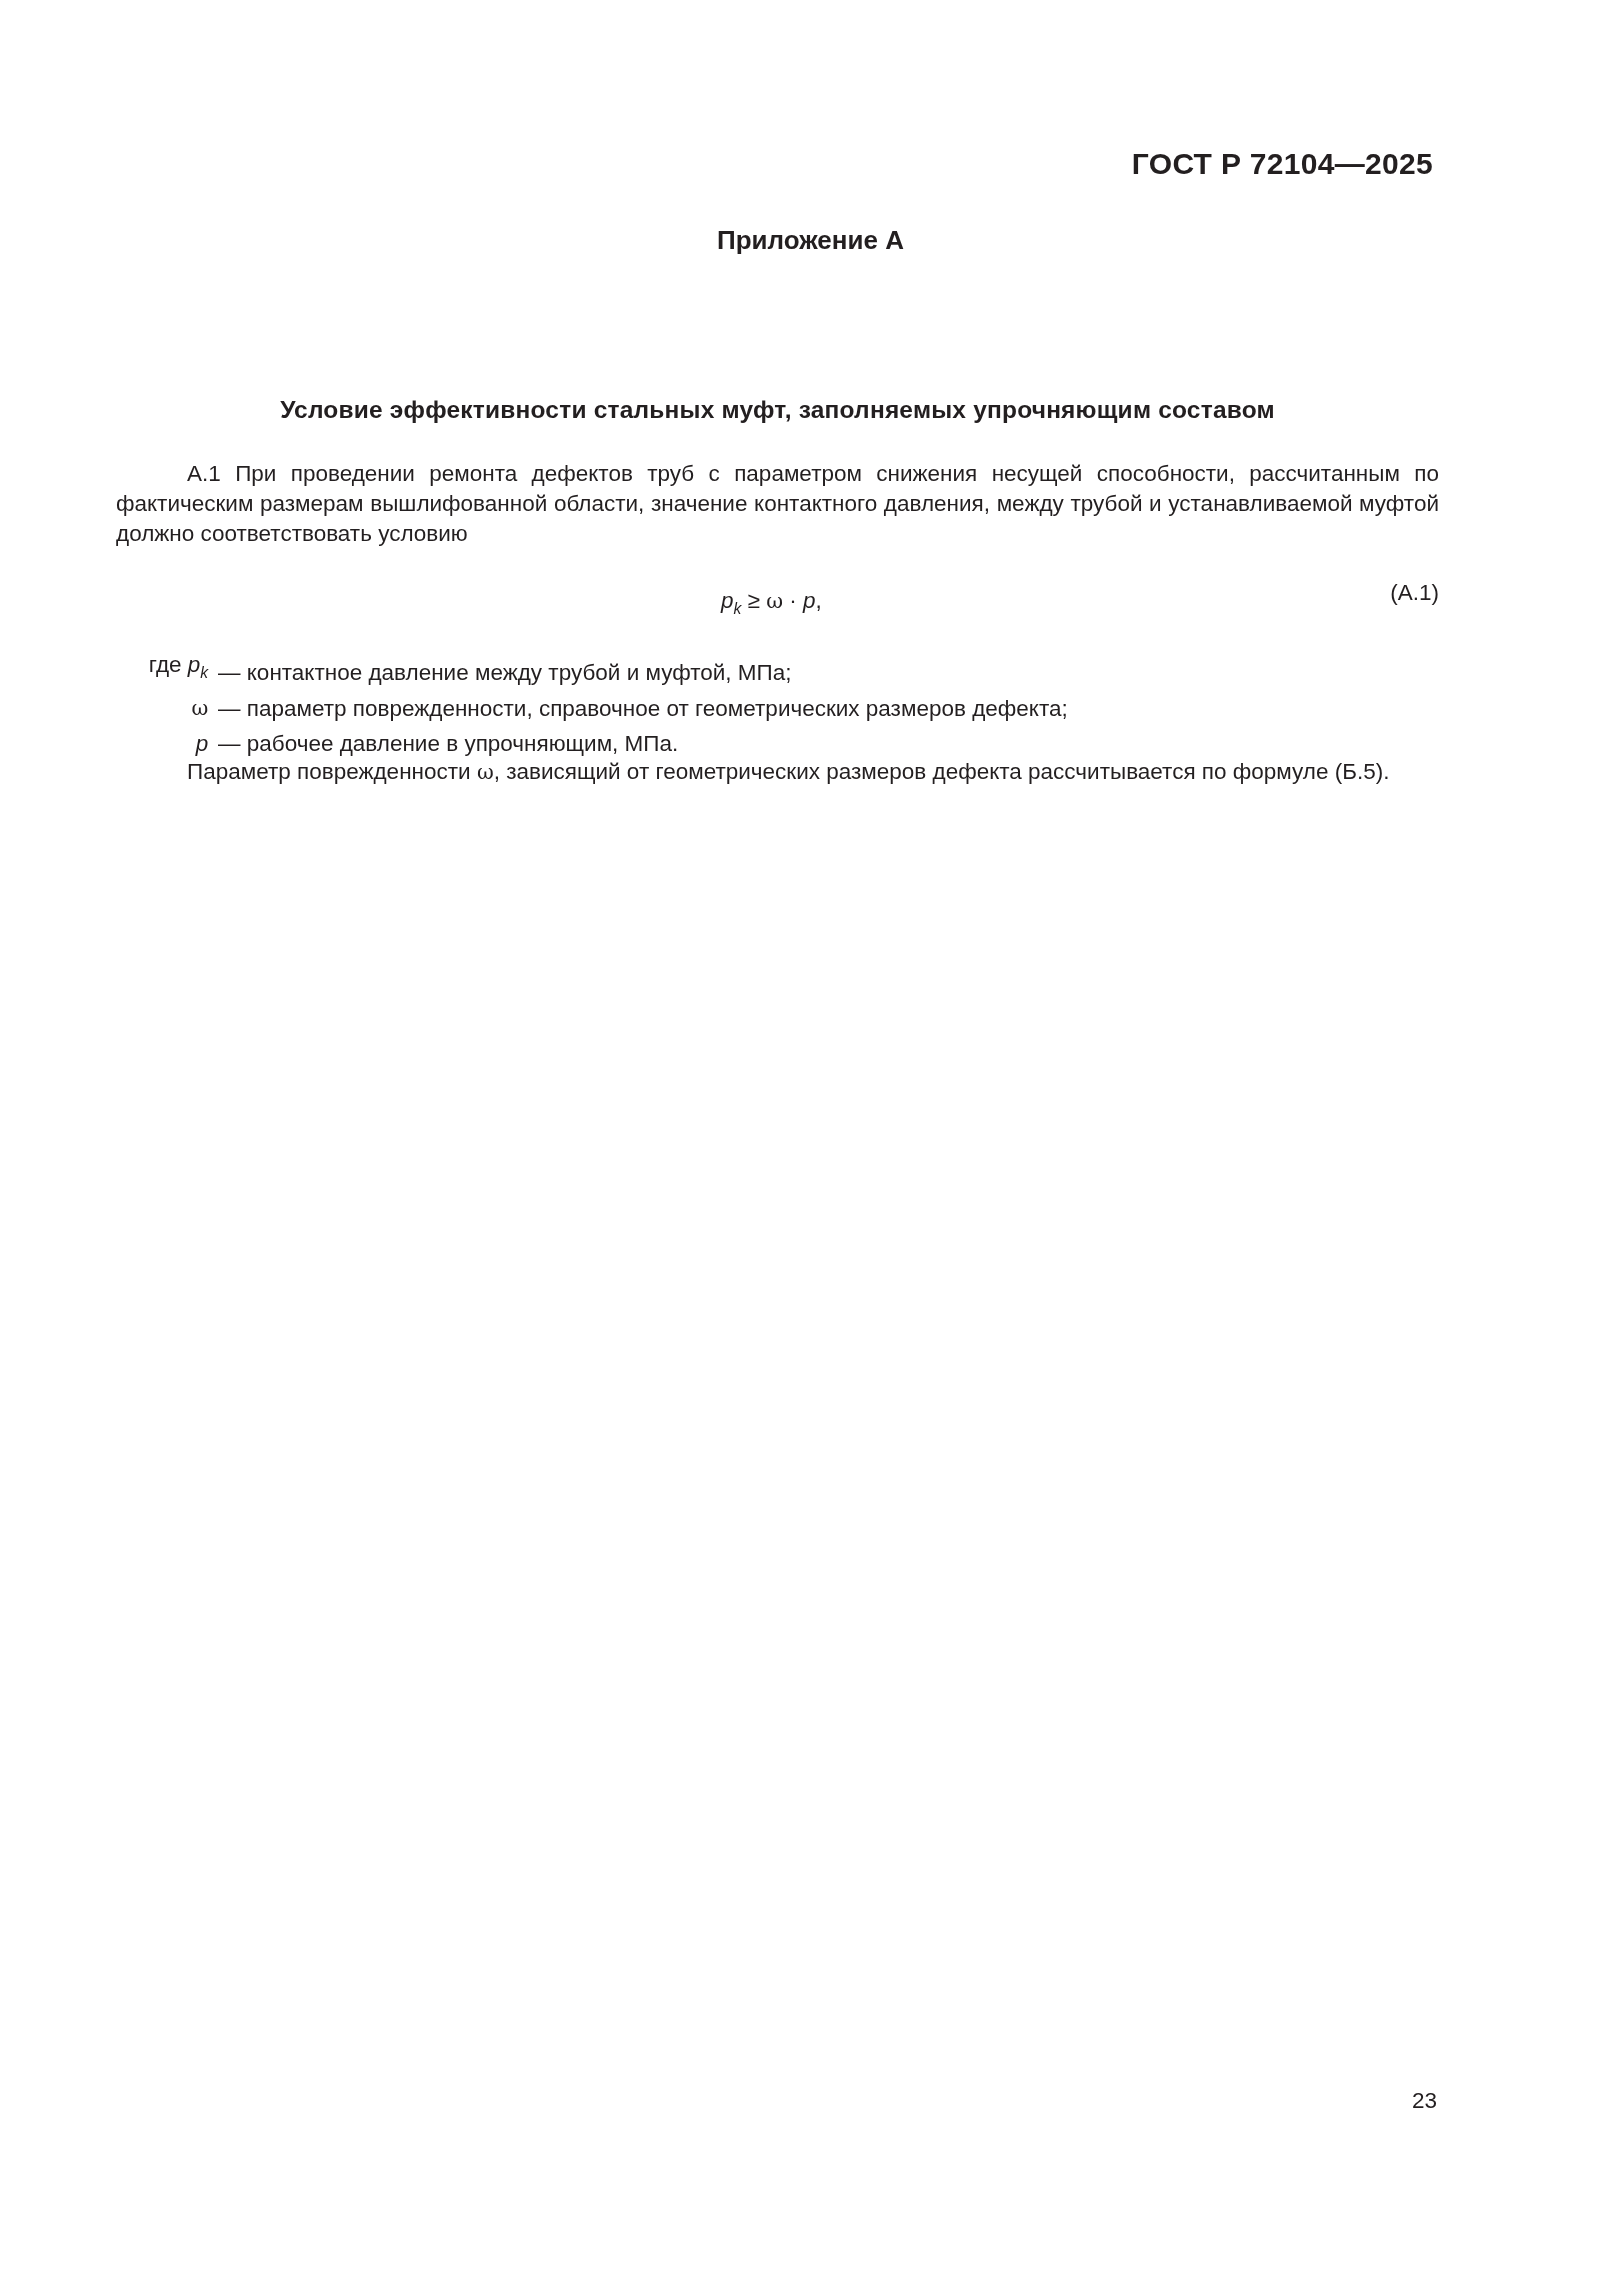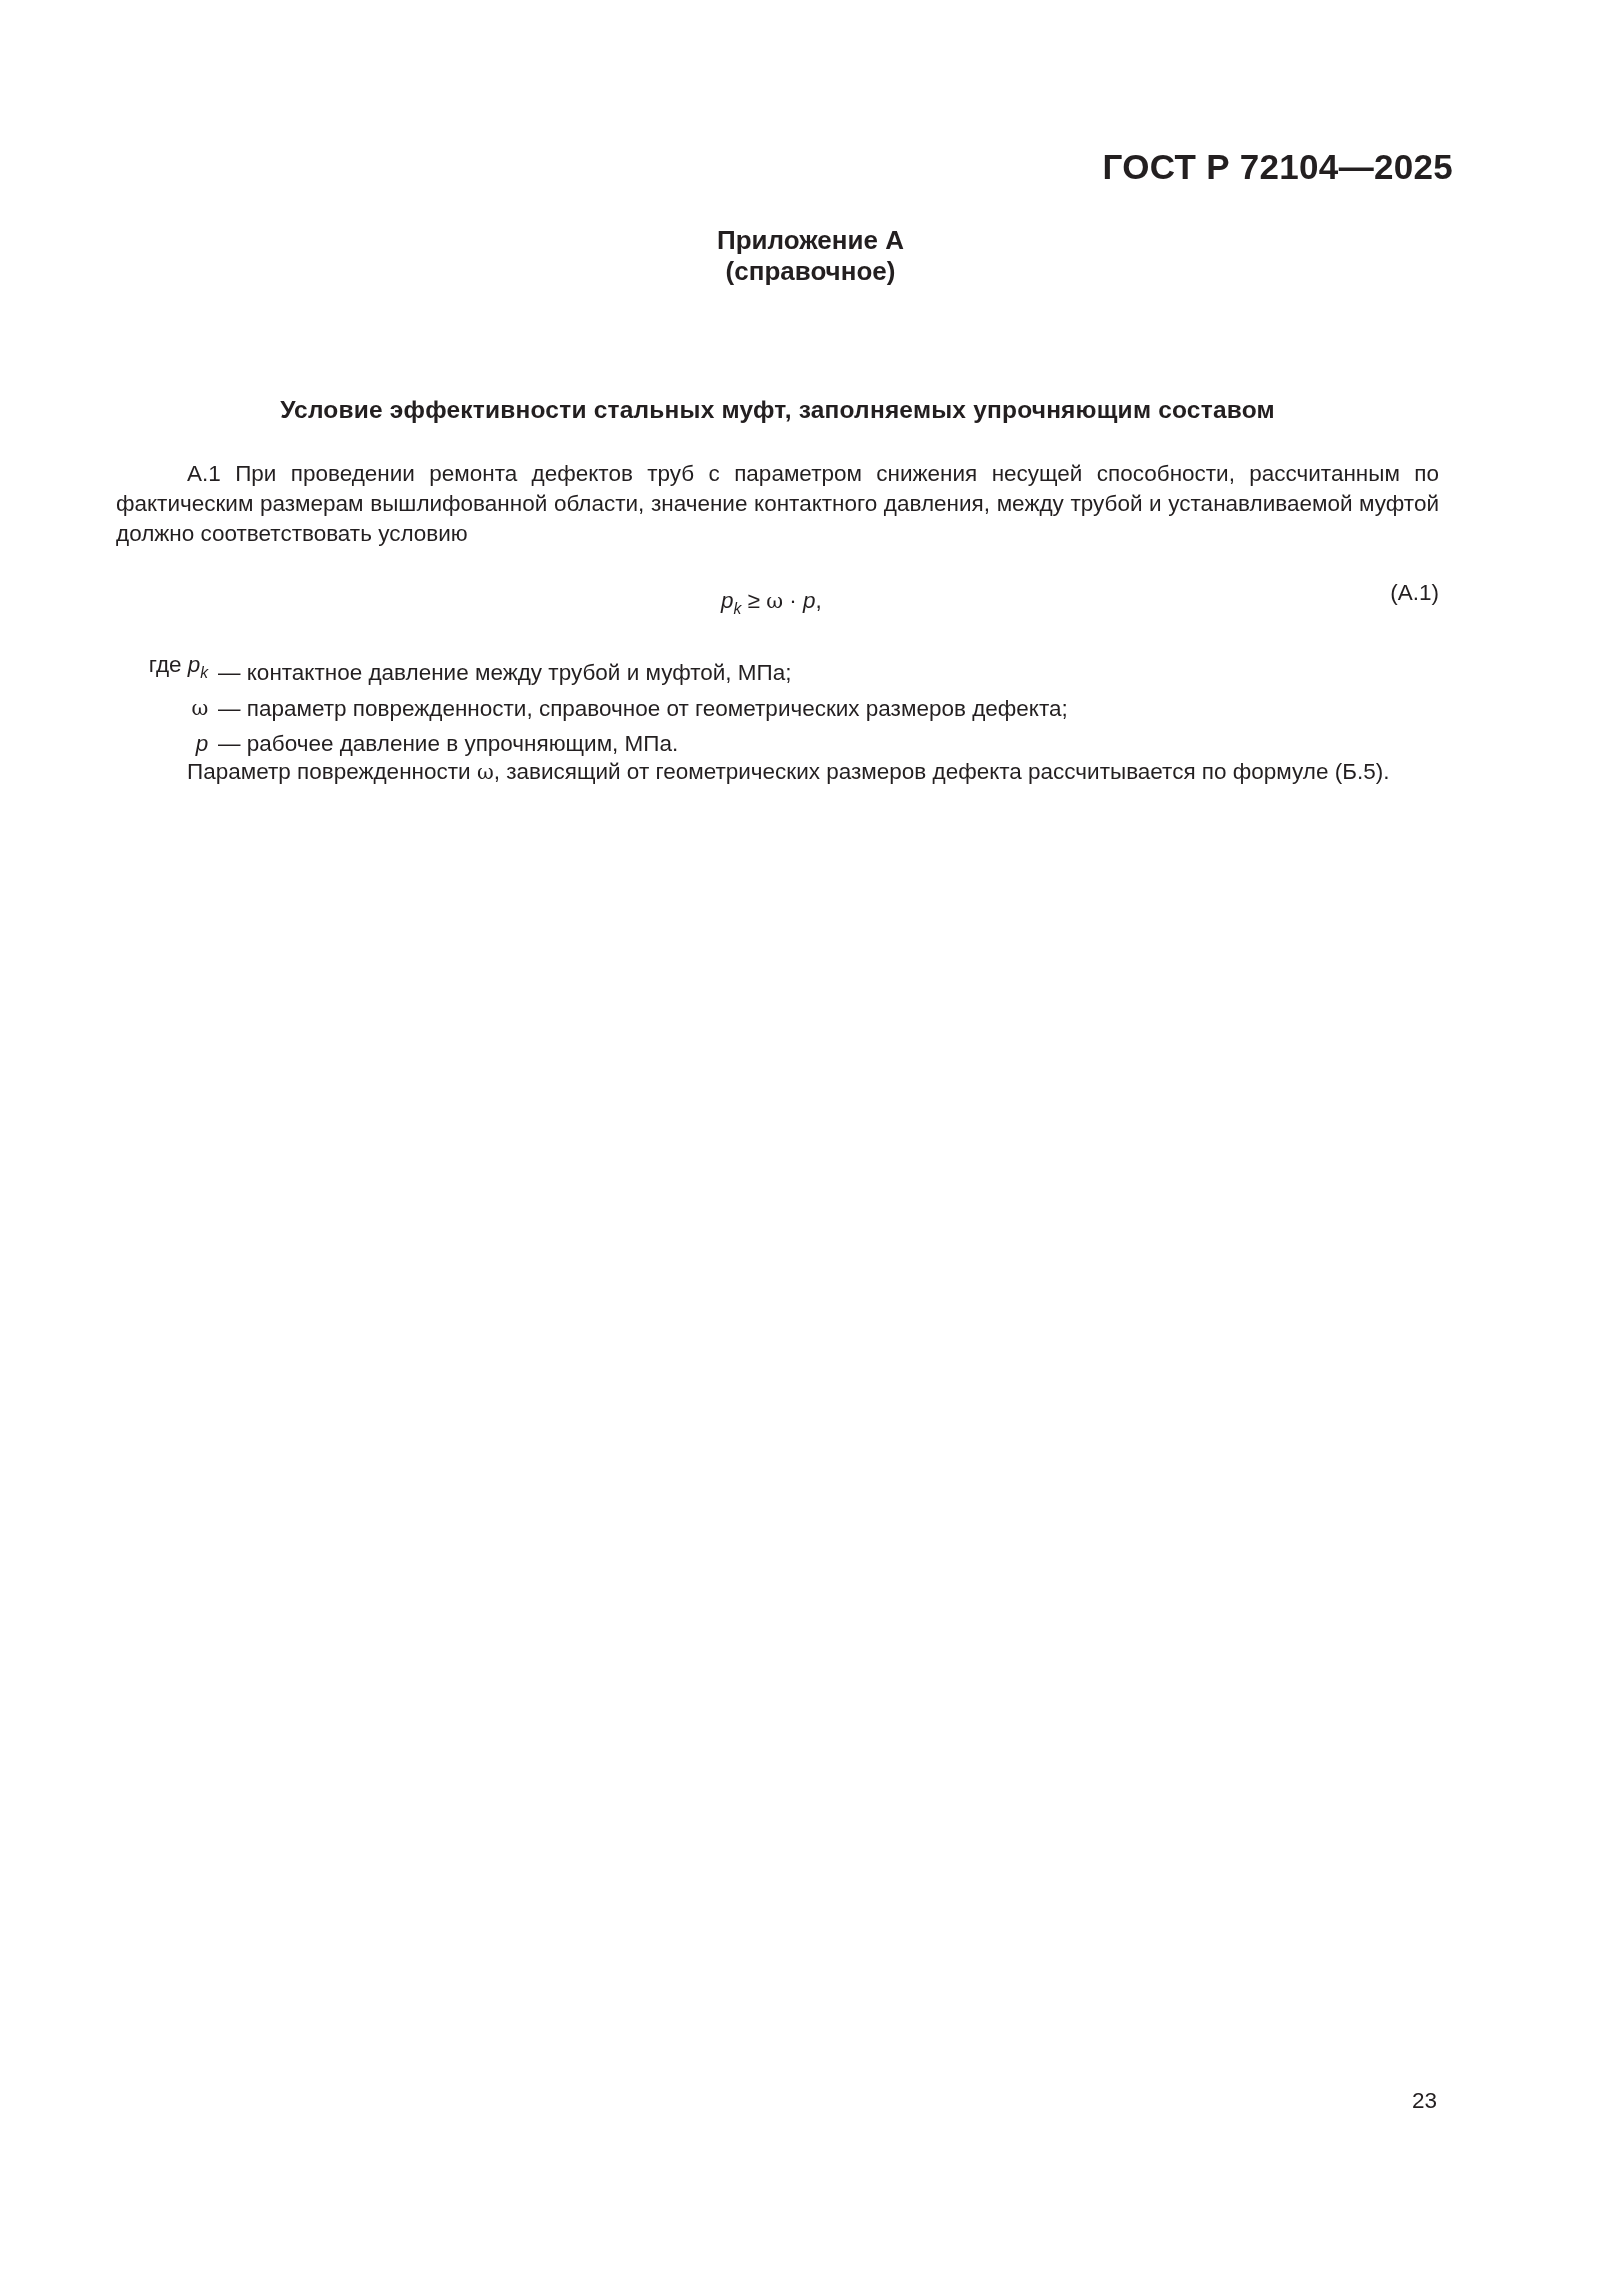--- a/index.html
+++ b/index.html
@@ -1,19 +1,19 @@
 <!DOCTYPE html>
 <html><head>
   <meta charset="utf-8">
   <style>
     html, body { margin: 0; padding: 0; background: #ffffff; }
     body { width: 1621px; height: 2293px; position: relative; overflow: hidden;
            font-family: "Liberation Sans", "DejaVu Sans", sans-serif; color: #231f20; }
     .page { position: absolute; left: 0; top: 0; width: 1621px; height: 2293px; background: #fff; }
-    .std-code { position: absolute; right: 168px; top: 147px; font-size: 35px; font-weight: bold; letter-spacing: 0.3px; }
+    .std-code { position: absolute; right: 188px; top: 147px; font-size: 30px; font-weight: bold; letter-spacing: 0.3px; }
     .appendix { position: absolute; left: 0; width: 1621px; top: 225px; text-align: center; font-size: 26px; font-weight: bold; line-height: 31px; }
     .section-title { position: absolute; left: 116px; width: 1323px; top: 396px; text-align: center; font-size: 24.5px; font-weight: bold; letter-spacing: 0.2px; }
     .para { position: absolute; left: 116px; width: 1323px; font-size: 22.5px; line-height: 30px; text-align: justify; }
     .para .indent { display: inline-block; width: 71px; }
     .p1 { top: 459px; }
     .formula-row { position: absolute; left: 116px; width: 1323px; top: 580px; height: 35px; font-size: 22.5px; }
     .formula { position: absolute; left: 605px; top: 8px; font-style: normal; }
     .formula i { font-style: italic; }
     .formula sub { font-size: 15.7px; font-style: italic; vertical-align: -5.9px; }
     .omega { font-family: "DejaVu Serif", "Liberation Serif", serif; font-size: 20.6px; }
@@ -29,21 +29,20 @@
   </style>
 </head>
 <body>
 
 <div class="page">
 
   <div class="std-code">ГОСТ Р 72104—2025</div>
 
   <div class="appendix">
     <div>Приложение А</div>
-    <div>(справочное)</div>
   </div>
 
   <div class="section-title">Условие эффективности стальных муфт, заполняемых упрочняющим составом</div>
 
   <div class="para p1">
     <span class="indent"></span><span>А.1</span>&nbsp;<span>При проведении ремонта дефектов труб с параметром снижения несущей способности, рассчитанным по фактическим размерам вышлифованной области, значение контактного давления, между трубой и устанавливаемой муфтой должно соответствовать условию</span>
   </div>
 
   <div class="formula-row">
     <span class="formula"><i>p</i><sub>k</sub><span> ≥ </span><span class="omega">ω</span><span> · </span><i>p</i><span>,</span></span>

